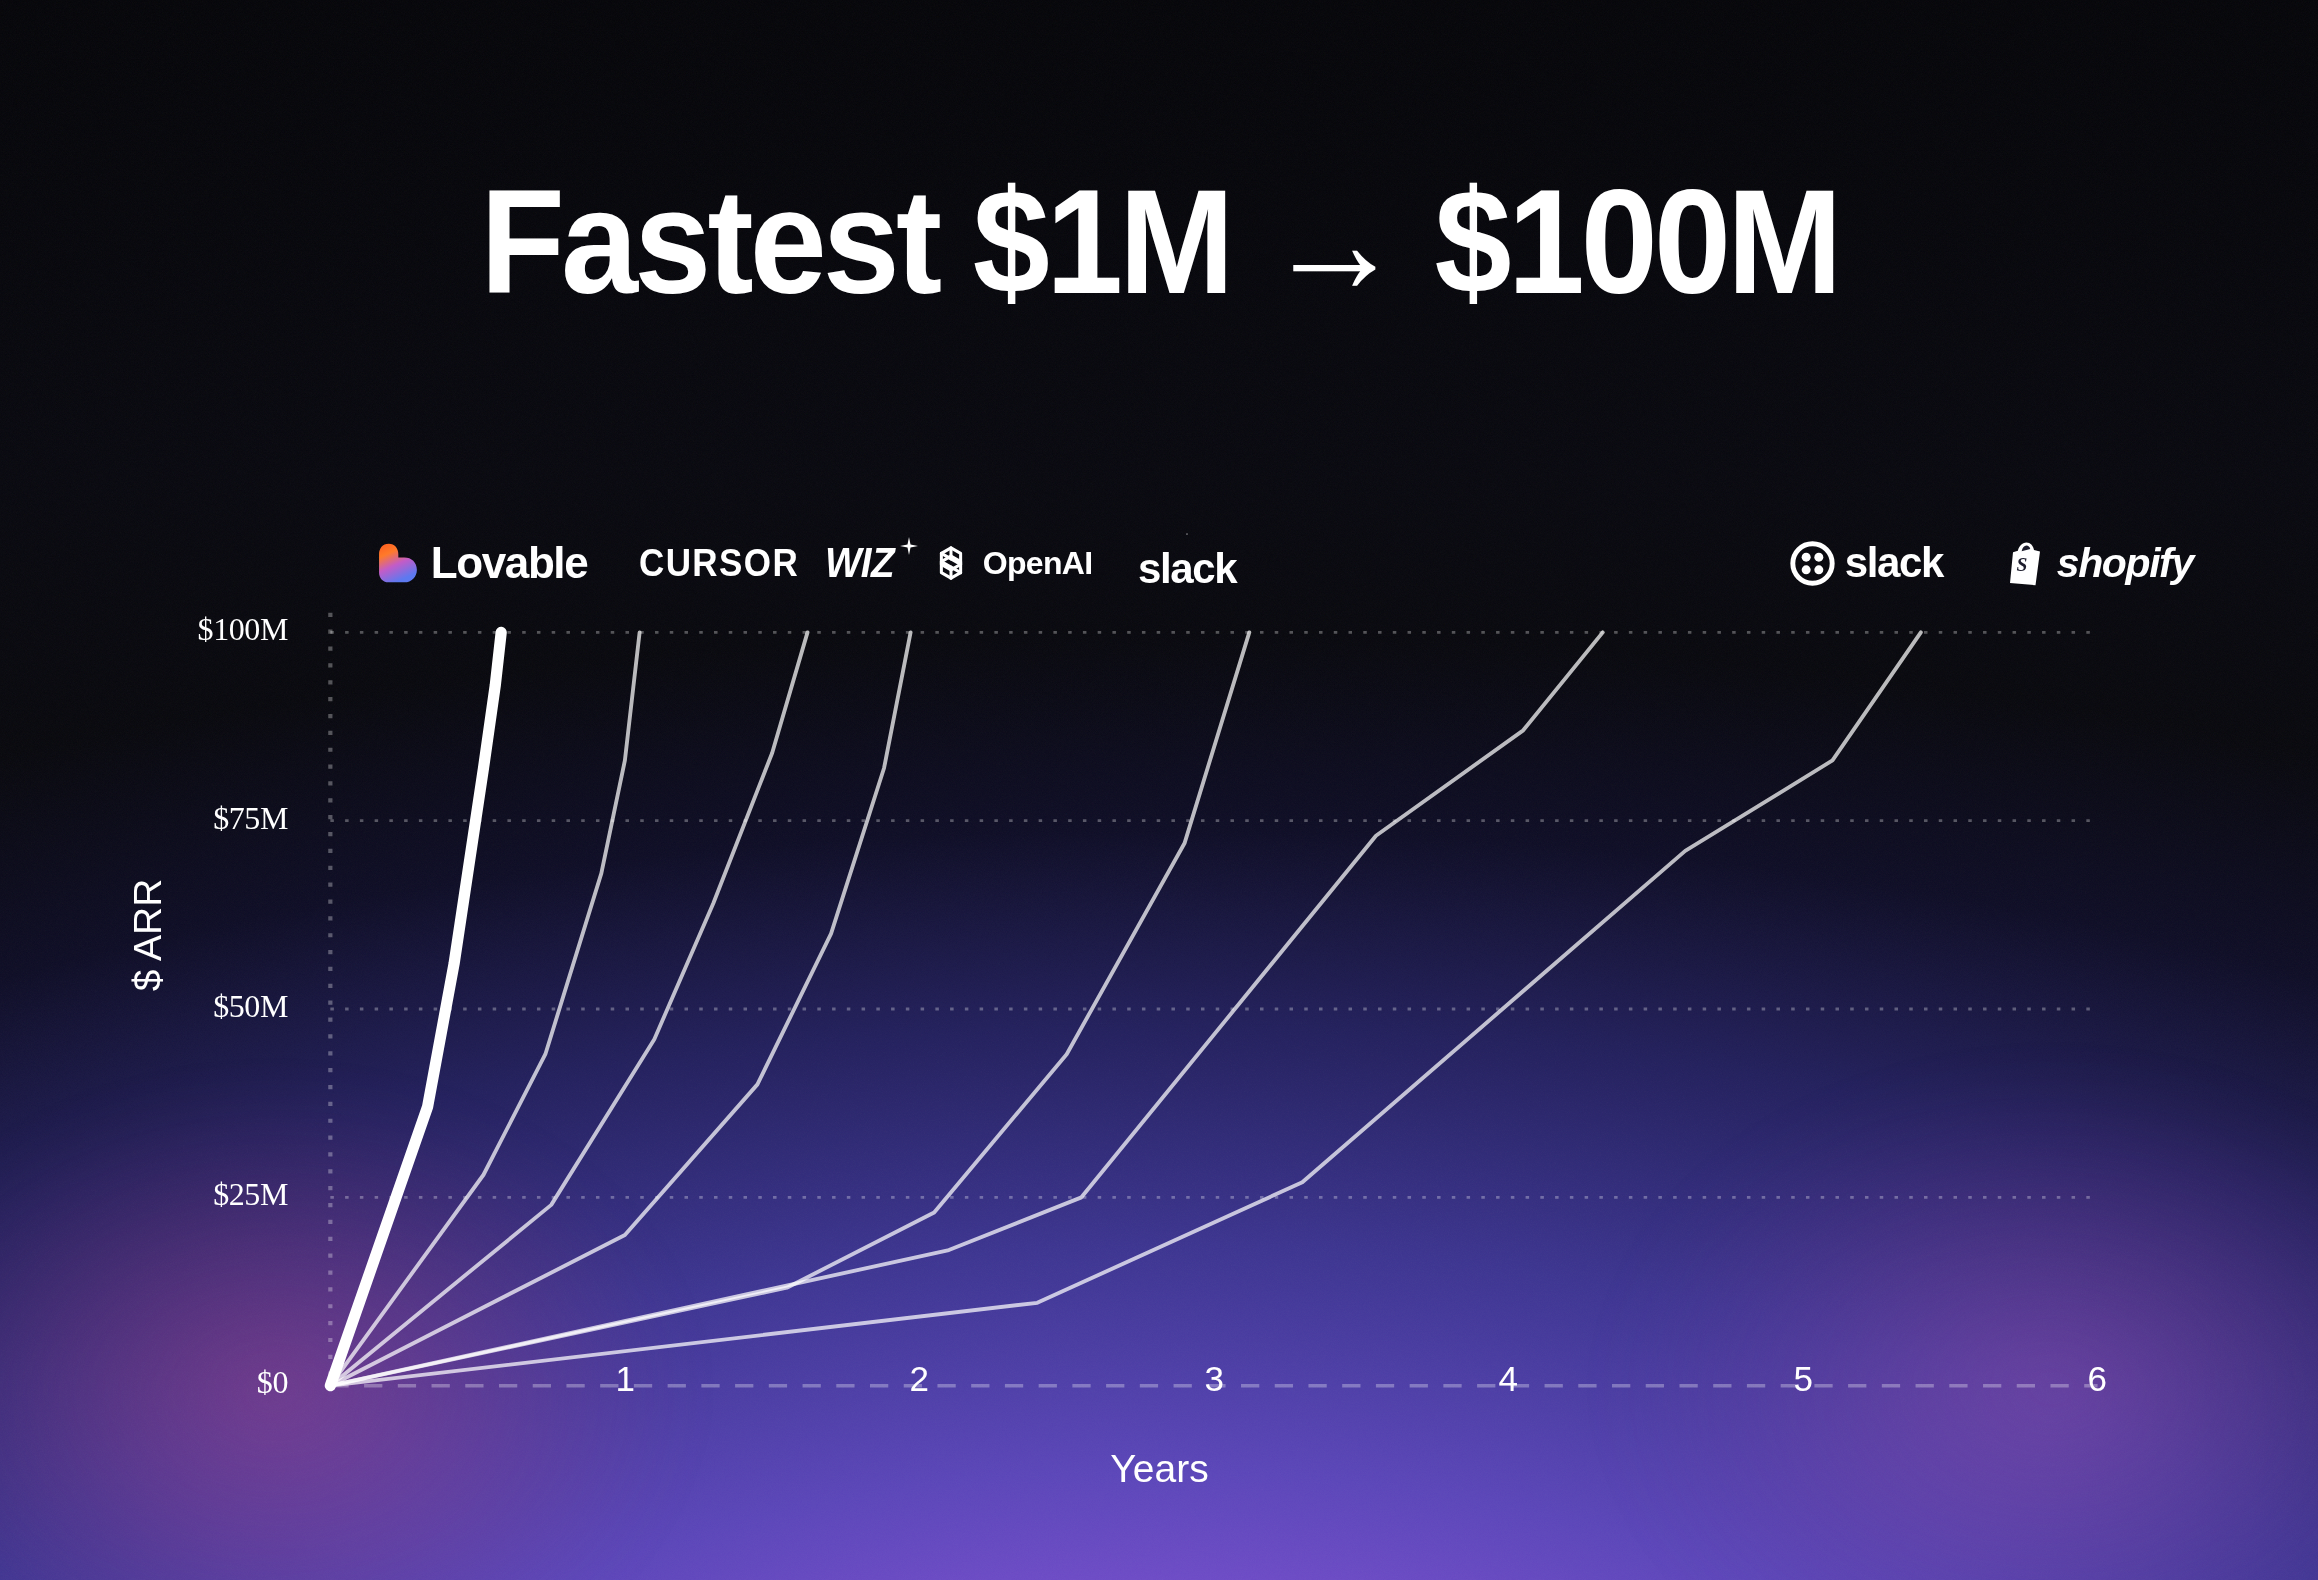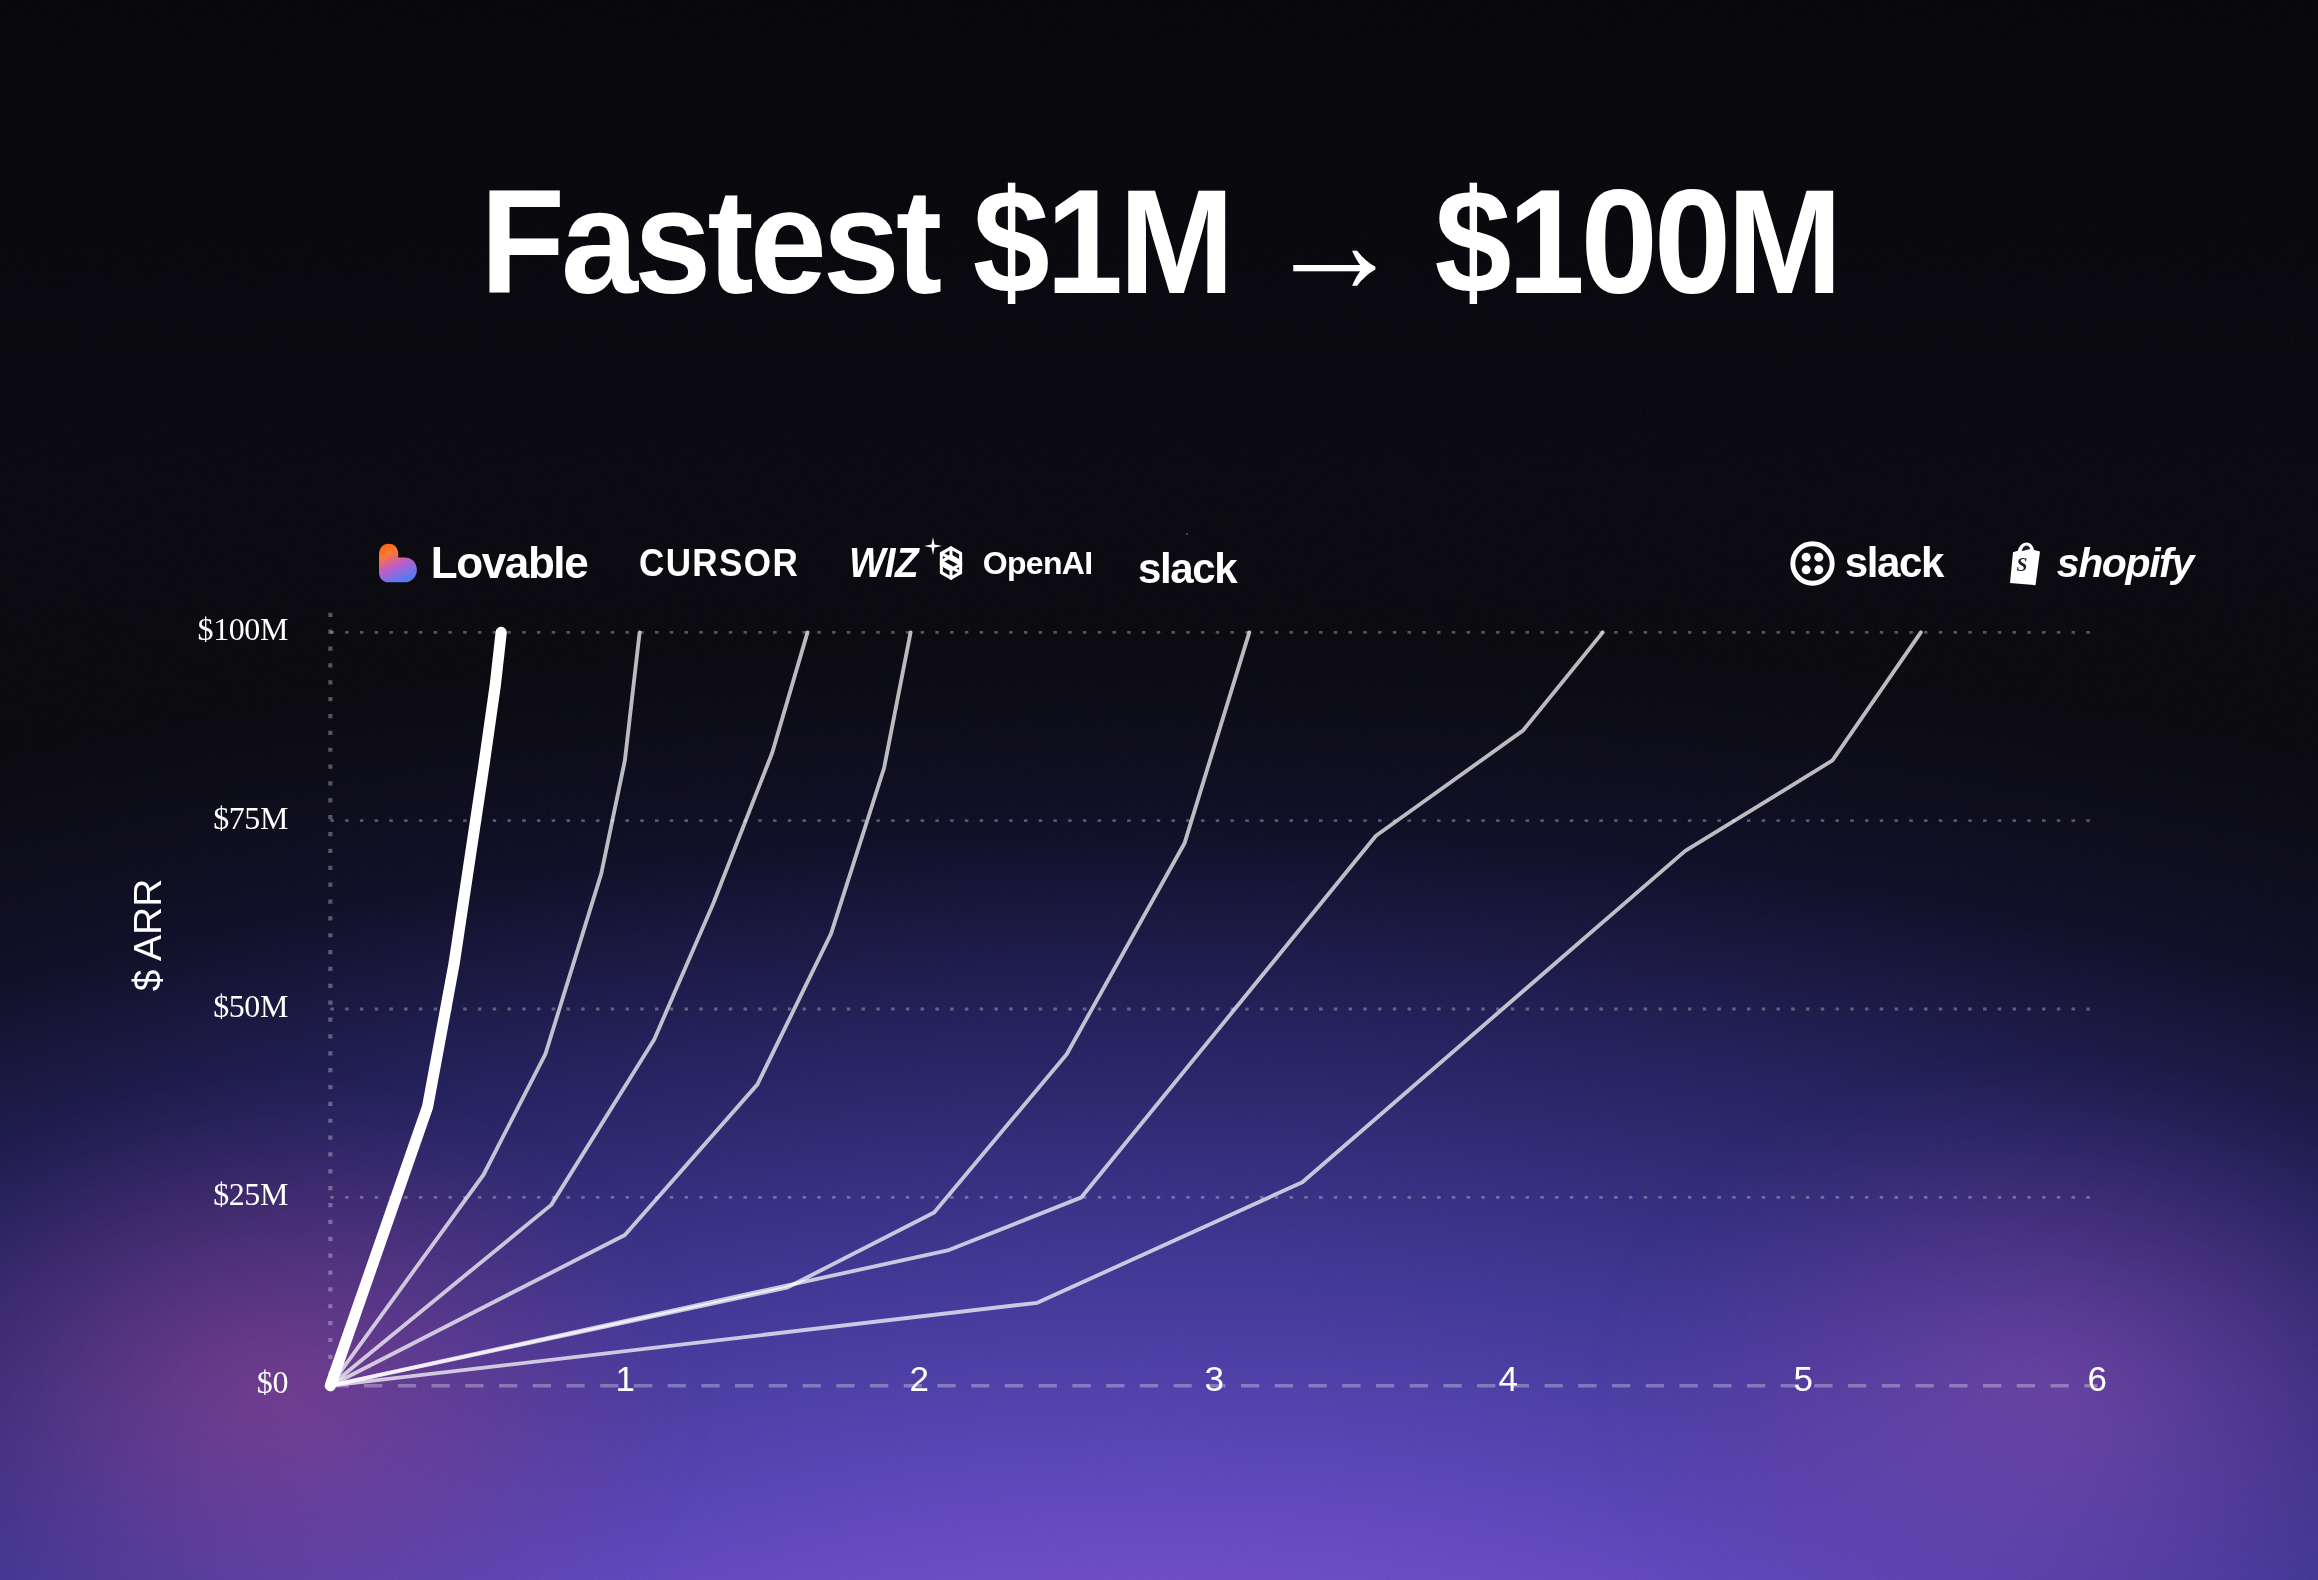--- a/index.html
+++ b/index.html
@@ -115,21 +115,21 @@
     </svg>
     <span class="logo-text" style="font-size:44px;letter-spacing:-1.4px;">Lovable</span>
   </div>
 
   <div class="legend-item" style="left:639px;">
     <span class="logo-text" style="font-size:35px;letter-spacing:1.4px;transform:scaleY(1.12);">
       <span>CURSOR</span>
     </span>
   </div>
 
-  <div class="legend-item" style="left:846px;">
+  <div class="legend-item" style="left:822px;">
     <span class="logo-text" style="font-size:42px;letter-spacing:-0.7px;font-style:italic;transform:scaleX(0.92);">
       <span>WIZ</span>
     </span>
     <svg width="18" height="18" viewBox="0 0 24 24" style="margin-left:-7px;align-self:flex-start;margin-top:4.2px;">
       <path d="M12 0 L14 10 L24 12 L14 14 L12 24 L10 14 L0 12 L10 10 Z" fill="#fff"></path>
     </svg>
   </div>
 
   <div class="legend-item" style="left:929px;">
     <svg width="44" height="44" viewBox="0 0 64 64">
@@ -214,14 +214,15 @@
   <div id="x-ticks">
       <div class="xlab" style="left: 583px; top: 1359px;">1</div>
       <div class="xlab" style="left: 877px; top: 1359px;">2</div>
       <div class="xlab" style="left: 1172px; top: 1359px;">3</div>
       <div class="xlab" style="left: 1466px; top: 1359px;">4</div>
       <div class="xlab" style="left: 1761px; top: 1359px;">5</div>
       <div class="xlab" style="left: 2055px; top: 1359px;">6</div>
     </div>
 
   <div id="axis-title-y">$ ARR</div>
+  <div id="axis-title-x">Years</div>
 </div>
 
 
 </body></html>

